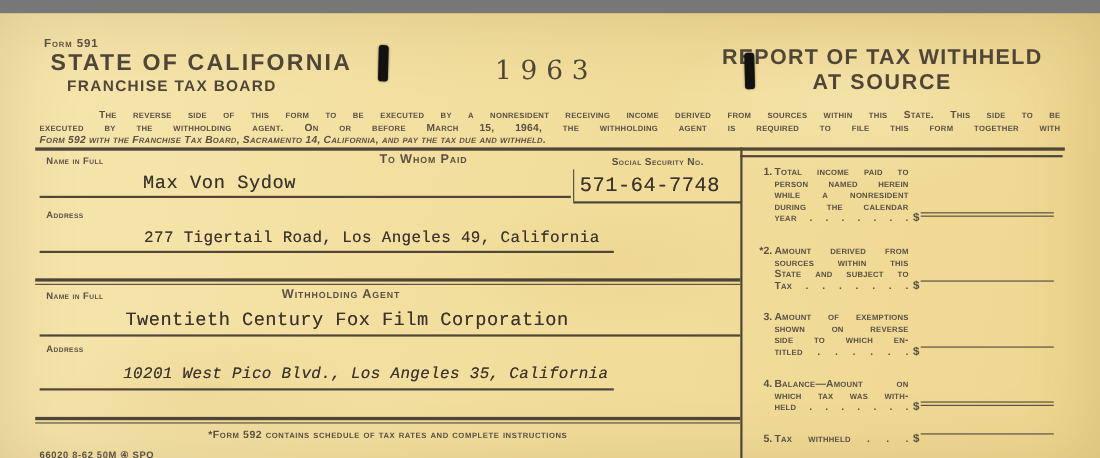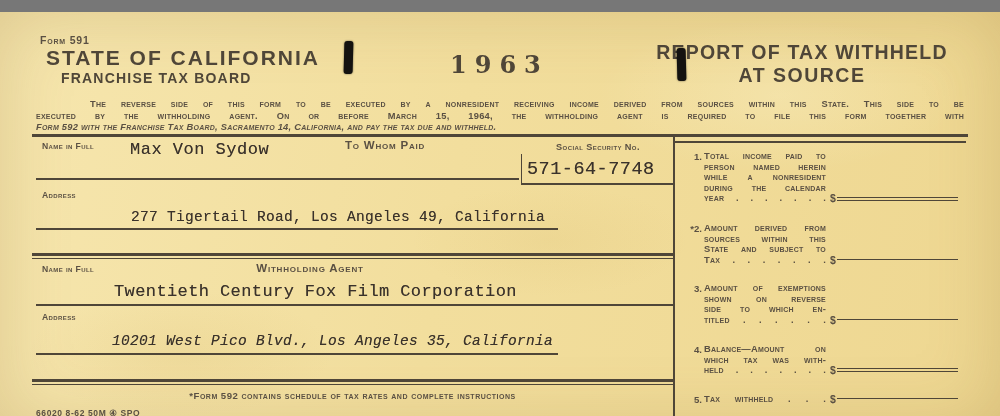--- a/index.html
+++ b/index.html
@@ -57,58 +57,58 @@
     position:absolute;left:0;top:0;width:18px;text-align:right;
     font-size:9.6px;font-weight:bold;color:var(--ink-soft);
   }
   .ibody{margin-left:20px;}
   .iline{
     width:122px;font-size:9.4px;font-weight:bold;letter-spacing:.2px;
     font-variant:small-caps;color:var(--ink-soft);
     line-height:10.6px;
     text-align:justify;text-align-last:justify;
   }
-  .ilastrow{display:flex;align-items:center;}
+  .ilastrow{display:flex;align-items:flex-start;}
   .ilast{flex:0 0 122px;}
   .dollar{font-size:10.5px;font-weight:bold;color:var(--ink-soft);margin-left:4px;line-height:10.6px;}
   .amtline{flex:1;border-bottom:1.6px solid var(--ink);margin-bottom:1px;margin-left:1px;}
   .amtline.dbl{border-bottom:4px double var(--ink);margin-bottom:0;}
   .center-text{text-align:center;}
 </style>
 </head>
 <body>
 
 <div class="page">
   <div class="texture"></div>
 
   <div class="abs lbl" style="left:40px;top:22px;font-size:10.5px;letter-spacing:.8px;">Form 591</div>
   <div class="abs big-head" style="left:61px;top:58px;font-size:14px;letter-spacing:1.2px;">FRANCHISE TAX BOARD</div>
   <div class="abs big-head" style="left:46px;top:34px;font-size:21px;letter-spacing:2px;">STATE OF CALIFORNIA</div>
 
-  <div class="abs" style="left:450px;top:38px;font-family:'DejaVu Serif',serif;font-size:24px;letter-spacing:8px;color:var(--ink);font-weight:bold;">1963</div>
+  <div class="abs" style="left:450px;top:38px;font-family:'DejaVu Serif',serif;font-size:24px;letter-spacing:8px;color:var(--ink);font-weight:normal;">1963</div>
 
   <div class="abs big-head center-text" style="left:640px;top:29px;width:324px;font-size:19.5px;letter-spacing:1.2px;">REPORT OF TAX WITHHELD</div>
   <div class="abs big-head center-text" style="left:640px;top:52px;width:324px;font-size:19.5px;letter-spacing:1.5px;">AT SOURCE</div>
 
   <div class="staple" style="left:344px;top:29px;transform:rotate(1.5deg);"></div>
   <div class="staple" style="left:677px;top:36px;transform:rotate(-1.5deg);"></div>
 
   <div class="para-line" style="top:87px;text-indent:54px;">The reverse side of this form to be executed by a nonresident receiving income derived from sources within this State. This side to be</div>
   <div class="para-line" style="top:98.5px;">executed by the withholding agent. On or before March 15, 1964, the withholding agent is required to file this form together with</div>
   <div class="para-line last" style="top:110px;">Form 592 with the Franchise Tax Board, Sacramento 14, California, and pay the tax due and withheld.</div>
 
   <div class="hline" style="left:32px;top:122px;width:936px;height:2.5px;"></div>
   <div class="vline" style="left:673px;top:122px;width:1.6px;height:294px;"></div>
   <div class="hline" style="left:673px;top:129px;width:293px;height:1.5px;"></div>
 
   <div class="abs lbl" style="left:42px;top:129px;font-size:8.6px;">Name in Full</div>
   <div class="abs lbl center-text" style="left:250px;top:127px;width:270px;font-size:11.5px;letter-spacing:.8px;">To Whom Paid</div>
   <div class="abs lbl center-text" style="left:522px;top:130px;width:152px;font-size:9.2px;">Social Security No.</div>
 
-  <div class="typed" style="left:130px;top:128px;font-size:17px;letter-spacing:.5px;">Max Von Sydow</div>
+  <div class="typed" style="left:130px;top:146px;font-size:17px;letter-spacing:.5px;">Max Von Sydow</div>
   <div class="typed" style="left:527px;top:147px;font-size:18.5px;letter-spacing:.5px;">571-64-7748</div>
 
   <div class="vline" style="left:521px;top:142px;width:1.4px;height:29px;"></div>
   <div class="hline" style="left:36px;top:166px;width:483px;height:1.7px;"></div>
   <div class="hline" style="left:521px;top:171px;width:153px;height:1.7px;"></div>
 
   <div class="abs lbl" style="left:42px;top:178px;font-size:8.6px;">Address</div>
   <div class="typed" style="left:131px;top:197px;font-size:14.5px;letter-spacing:.3px;">277 Tigertail Road, Los Angeles 49, California</div>
   <div class="hline" style="left:36px;top:216px;width:522px;height:1.7px;"></div>
 

